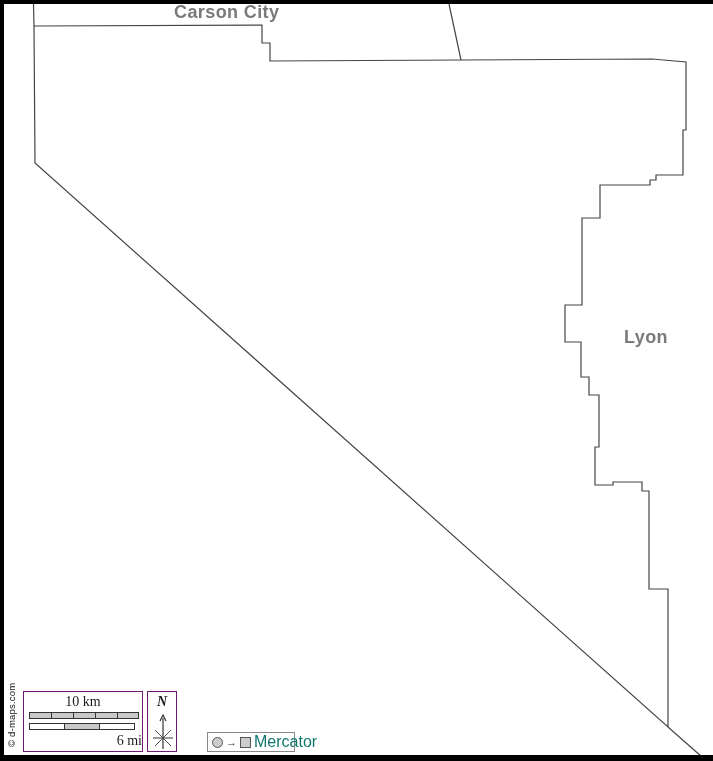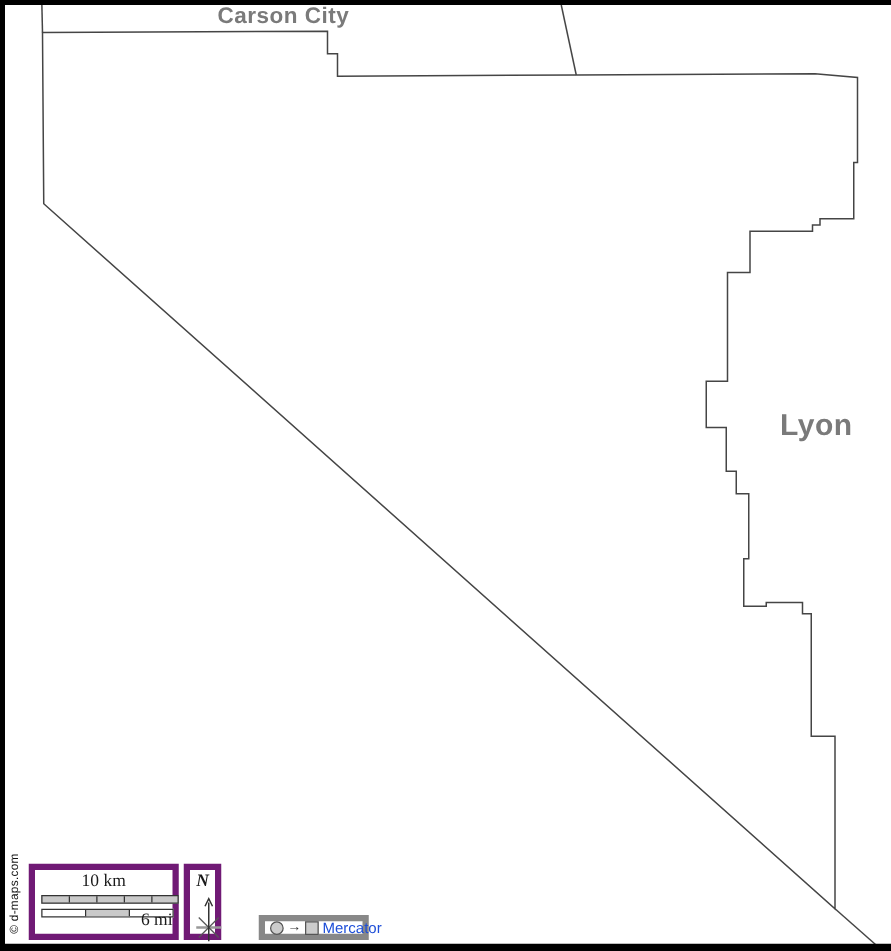--- a/index.html
+++ b/index.html
@@ -18,25 +18,25 @@
     pointer-events:none;z-index:9;
   }
   .map-svg{position:absolute;left:0;top:0;z-index:1;}
   .map-svg path{fill:none;stroke:#454545;stroke-width:1.2;stroke-linejoin:miter;}
 
   .region-label{
     position:absolute;z-index:3;
     color:#7a7a7a;font-weight:bold;white-space:nowrap;
   }
   .lbl-carson{left:174px;top:2px;font-size:18px;letter-spacing:0.4px;}
-  .lbl-lyon{left:624px;top:327px;font-size:24px;letter-spacing:0.4px;}
+  .lbl-lyon{left:624px;top:327px;font-size:18px;letter-spacing:0.4px;}
   .lbl-california{left:127px;top:570px;font-size:17px;letter-spacing:1.5px;}
 
   .legend-box{
-    position:absolute;background:#fff;border:5px solid #701a75;z-index:4;
+    position:absolute;background:#fff;border:1px solid #701a75;z-index:4;
     box-sizing:border-box;
   }
   .scale-box{left:23px;top:691px;width:120px;height:61px;}
   .scale-text{
     position:absolute;width:100%;text-align:center;
     font-family:"Liberation Serif", serif;font-size:14px;color:#1a1a1a;
   }
   .scale-text.km{top:2px;}
   .scale-text.mi{bottom:2px;text-align:right;}
   .bar{position:absolute;box-sizing:border-box;border:1px solid #333;height:7px;}
@@ -53,21 +53,21 @@
   }
   .compass-svg{position:absolute;left:3px;top:20px;}
 
   .mercator-box{
     left:207px;top:732px;width:88px;height:20px;border-color:#888;
     display:flex;align-items:center;gap:3px;padding-left:4px;
   }
   .proj-circle{width:9px;height:9px;border-radius:50%;background:#ccc;border:1px solid #555;flex:none;}
   .proj-square{width:9px;height:9px;background:#ccc;border:1px solid #555;flex:none;}
   .proj-arrow{font-size:11px;color:#333;line-height:1;}
-  .proj-label{font-size:12px;color:#1d4ed8;text-align:center;}
+  .proj-label{font-size:16px;color:#0f766e;text-align:center;}
 
   .copyright{
     position:absolute;left:6px;top:747px;z-index:4;
     transform:rotate(-90deg);transform-origin:0 0;
     font-size:9.5px;color:#111;white-space:nowrap;letter-spacing:0.2px;
   }
 </style>
 </head>
 <body>
 

